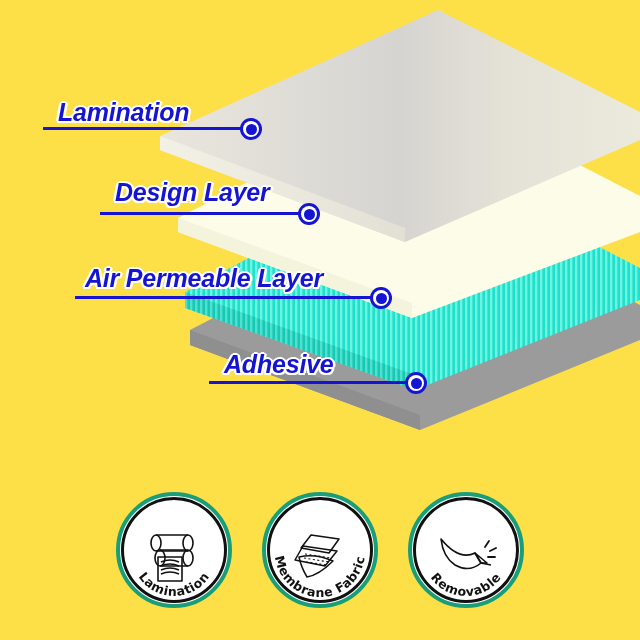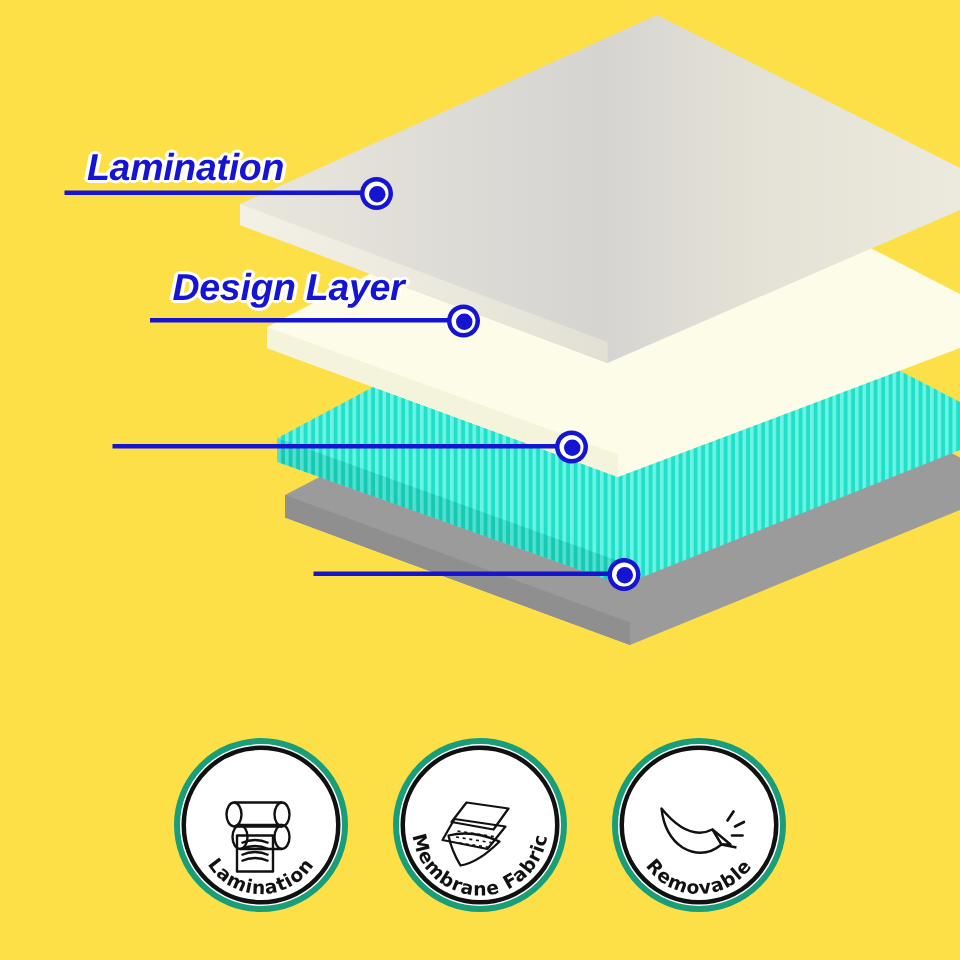--- a/index.html
+++ b/index.html
@@ -136,25 +136,27 @@
     <div class="cdot" style="left:240px;top:118px;"></div>
   </div>
 
   <div class="callout" style="left:0;top:0;width:560px;height:640px;">
     <div class="ctext" style="left:115px;top:178px;">Design Layer</div>
     <div class="cline" style="left:100px;top:212px;width:206px;"></div>
     <div class="cdot" style="left:298px;top:203px;"></div>
   </div>
 
   <div class="callout" style="left:0;top:0;width:640px;height:640px;">
+    <div class="ctext" style="left:85px;top:264px;">Air Permeable Layer</div>
     <div class="cline" style="left:75px;top:296px;width:303px;"></div>
     <div class="cdot" style="left:370px;top:287px;"></div>
   </div>
 
   <div class="callout" style="left:0;top:0;width:640px;height:640px;">
+    <div class="ctext" style="left:224px;top:350px;">Adhesive</div>
     <div class="cline" style="left:209px;top:381px;width:204px;"></div>
     <div class="cdot" style="left:405px;top:372px;"></div>
   </div>
 
   <div id="badges">
 
     <div class="badge">
       <div class="ring"></div>
       <div class="ring2"></div>
       <div class="glyph">

